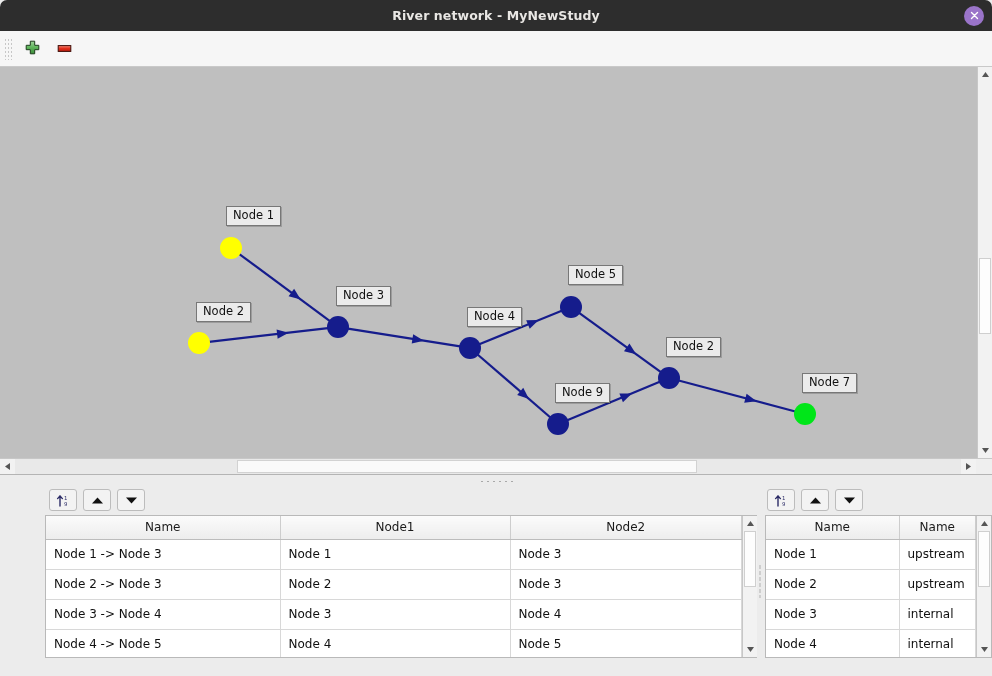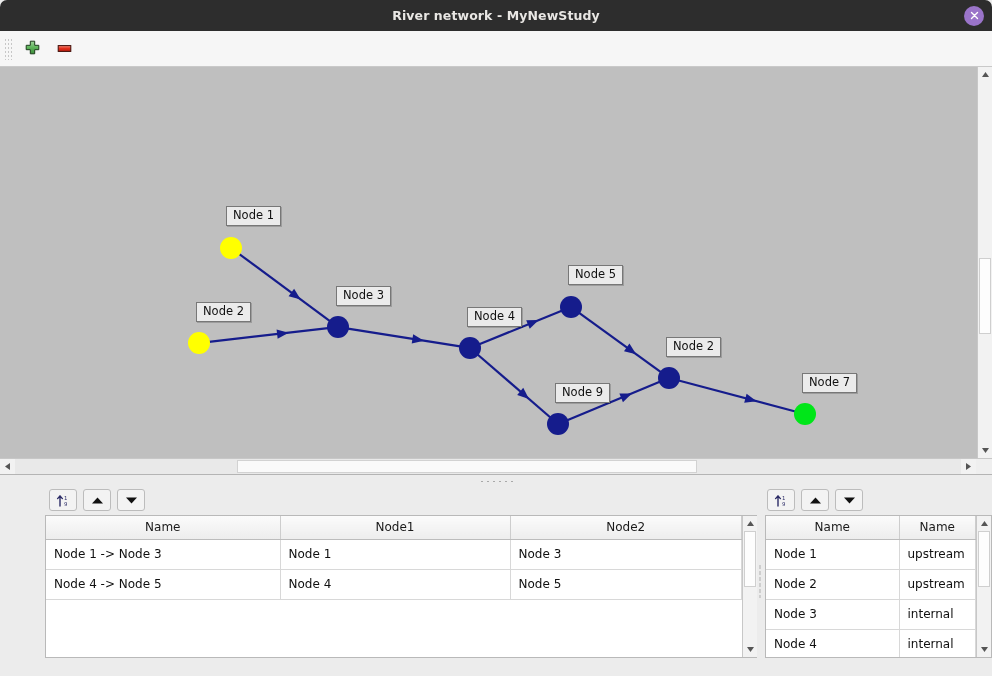--- a/index.html
+++ b/index.html
@@ -277,20 +277,30 @@
                   <th>Node2</th>
                 </tr>
               </thead>
             <tbody id="branch-body">
                 <tr>
                   <td>Node 1 -&gt; Node 3</td>
                   <td>Node 1</td>
                   <td>Node 3</td>
                 </tr>
                 <tr>
+                  <td>Node 2 -&gt; Node 3</td>
+                  <td>Node 2</td>
+                  <td>Node 3</td>
+                </tr>
+                <tr>
+                  <td>Node 3 -&gt; Node 4</td>
+                  <td>Node 3</td>
+                  <td>Node 4</td>
+                </tr>
+                <tr>
                   <td>Node 4 -&gt; Node 5</td>
                   <td>Node 4</td>
                   <td>Node 5</td>
                 </tr>
               </tbody>
           </table>
         </div>
         <div class="tbl-vscroll">
           <div class="sb-arrow">
             <svg width="9" height="7" viewBox="0 0 9 7">

